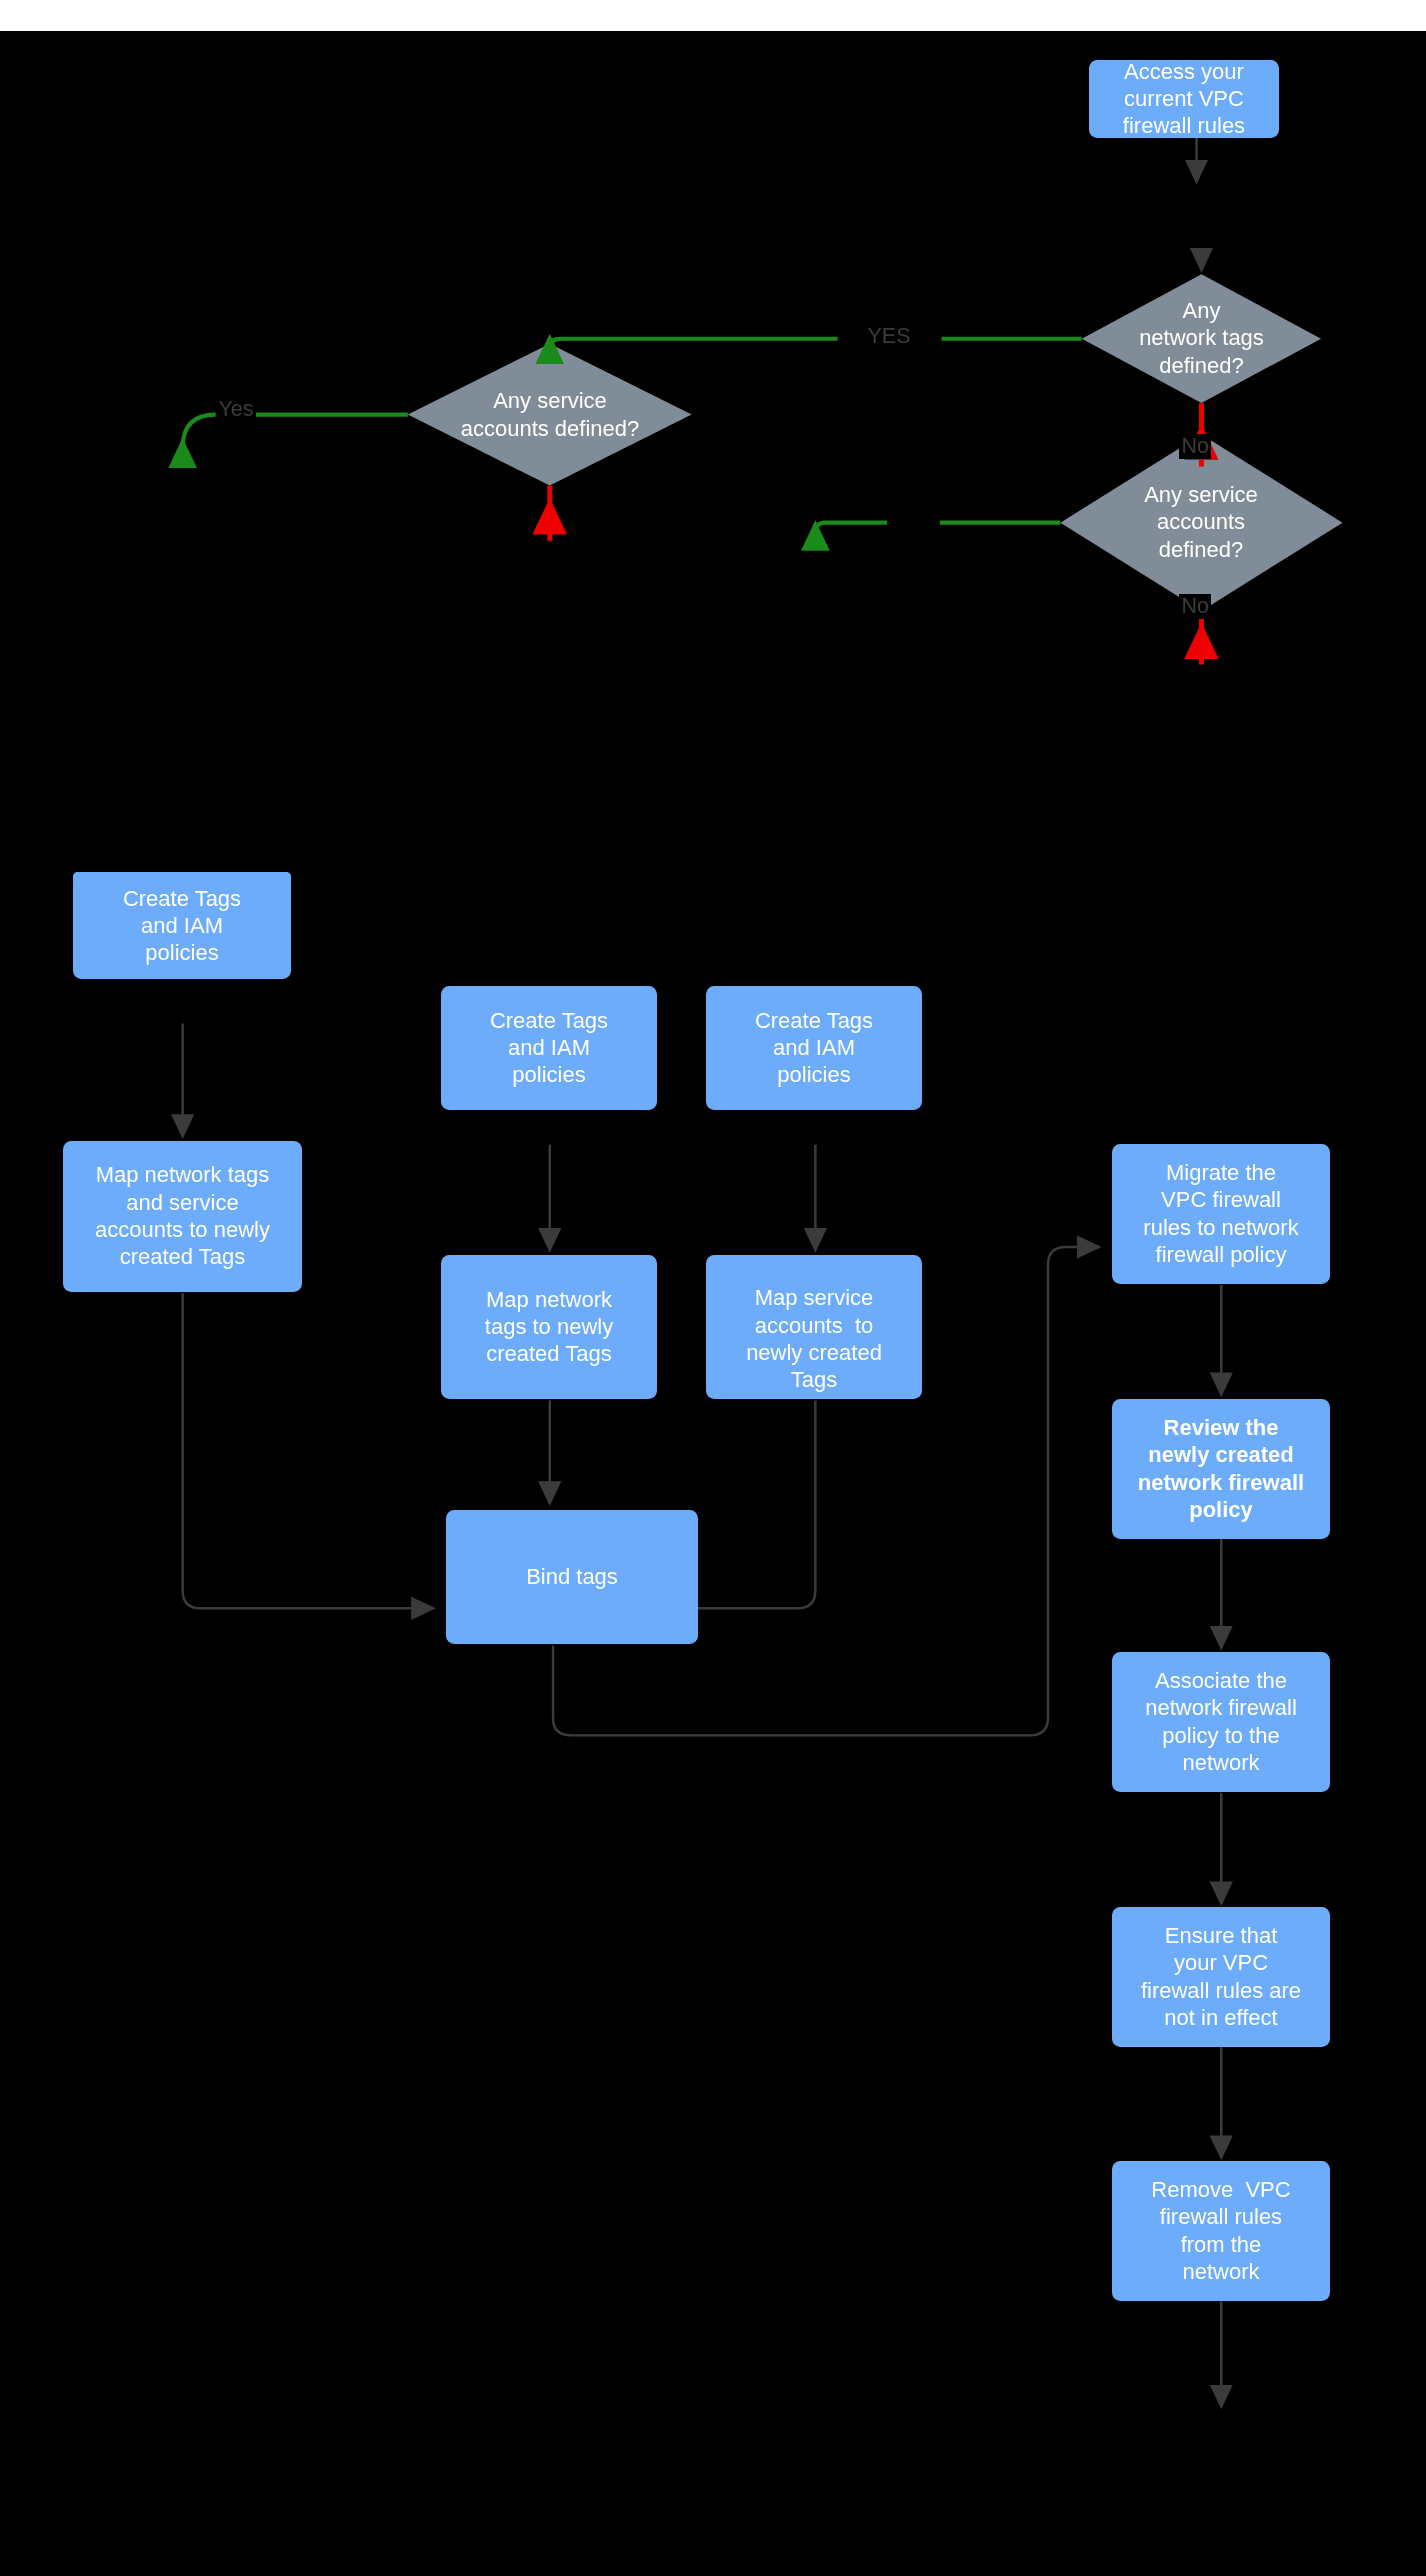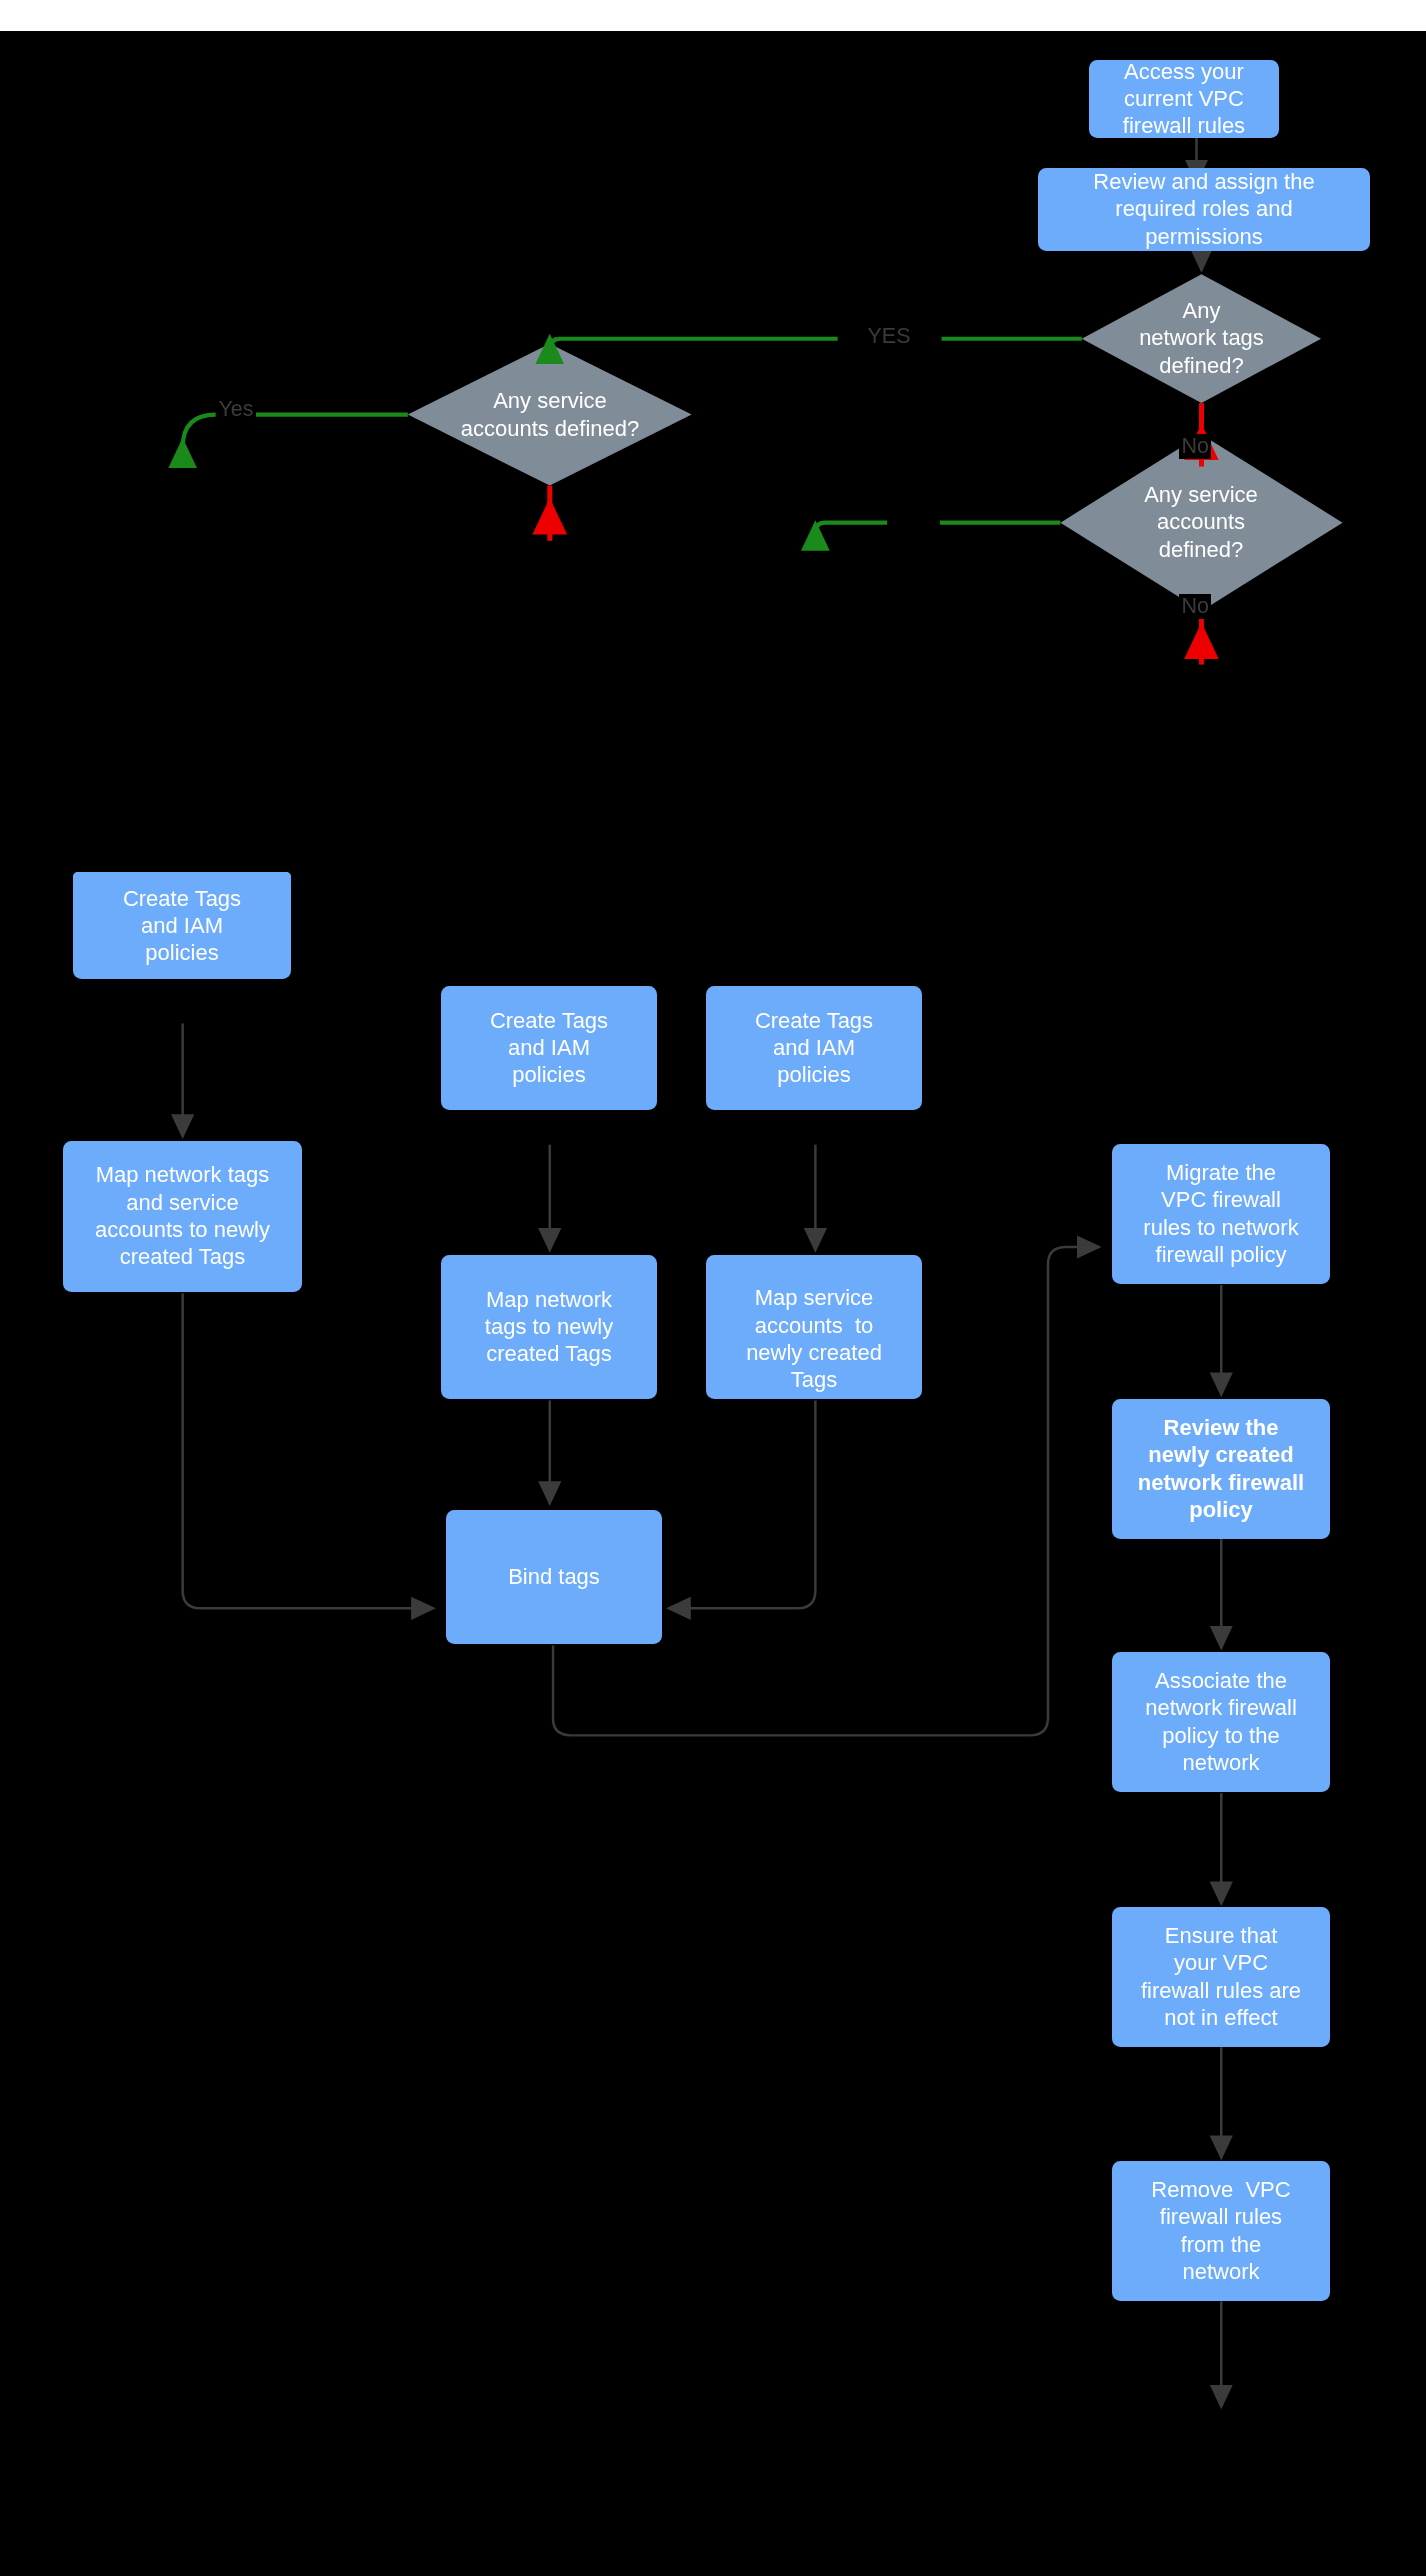--- a/index.html
+++ b/index.html
@@ -142,25 +142,20 @@
       <path d="M1480,2444 L1480,2578" stroke="#3b3b3b" stroke-width="3" fill="none" marker-end="url(#ah-gray)"></path>
       <path d="M1480,2752 L1480,2880" stroke="#3b3b3b" stroke-width="3" fill="none" marker-end="url(#ah-gray)"></path>
     </svg>
 
     <div class="node proc" style="left: 1089px; top: 29px; width: 190px; height: 78px; background: rgb(108, 172, 251); color: rgb(255, 255, 255);">
       <span>Access your
 current VPC
 firewall rules</span>
     </div>
 
-    <div class="node proc" style="left: 1038px; top: 137px; width: 332px; height: 83px; background: rgb(108, 172, 251); color: rgb(255, 255, 255);">
-      <span>Review and assign the
-required roles and
-permissions</span>
-    </div>
 
     <div class="node decision" style="left: 1082px; top: 243px; width: 239px; height: 129px; color: rgb(255, 255, 255);">
       <span class="dlabel">Any
 network tags
 defined?</span>
     </div>
 
     <div class="node decision" style="left: 408px; top: 313px; width: 284px; height: 142px; color: rgb(255, 255, 255);">
       <span class="dlabel">Any service
 accounts defined?</span>
@@ -211,21 +206,21 @@
 created Tags</span>
     </div>
 
     <div class="node proc" style="left: 706px; top: 1224px; width: 216px; height: 144px; background: rgb(108, 172, 251); color: rgb(255, 255, 255); align-items: flex-end;">
       <span>Map service
 accounts  to
 newly created
 Tags</span>
     </div>
 
-    <div class="node proc" style="left: 446px; top: 1479px; width: 216px; height: 134px; background: rgb(108, 172, 251); color: rgb(255, 255, 255);">
+    <div class="node proc" style="left: 446px; top: 1479px; width: 252px; height: 134px; background: rgb(108, 172, 251); color: rgb(255, 255, 255);">
       <span>Bind tags</span>
     </div>
 
     <div class="node proc" style="left: 1112px; top: 1113px; width: 218px; height: 140px; background: rgb(108, 172, 251); color: rgb(255, 255, 255);">
       <span>Migrate the
 VPC firewall
 rules to network
 firewall policy</span>
     </div>
 

